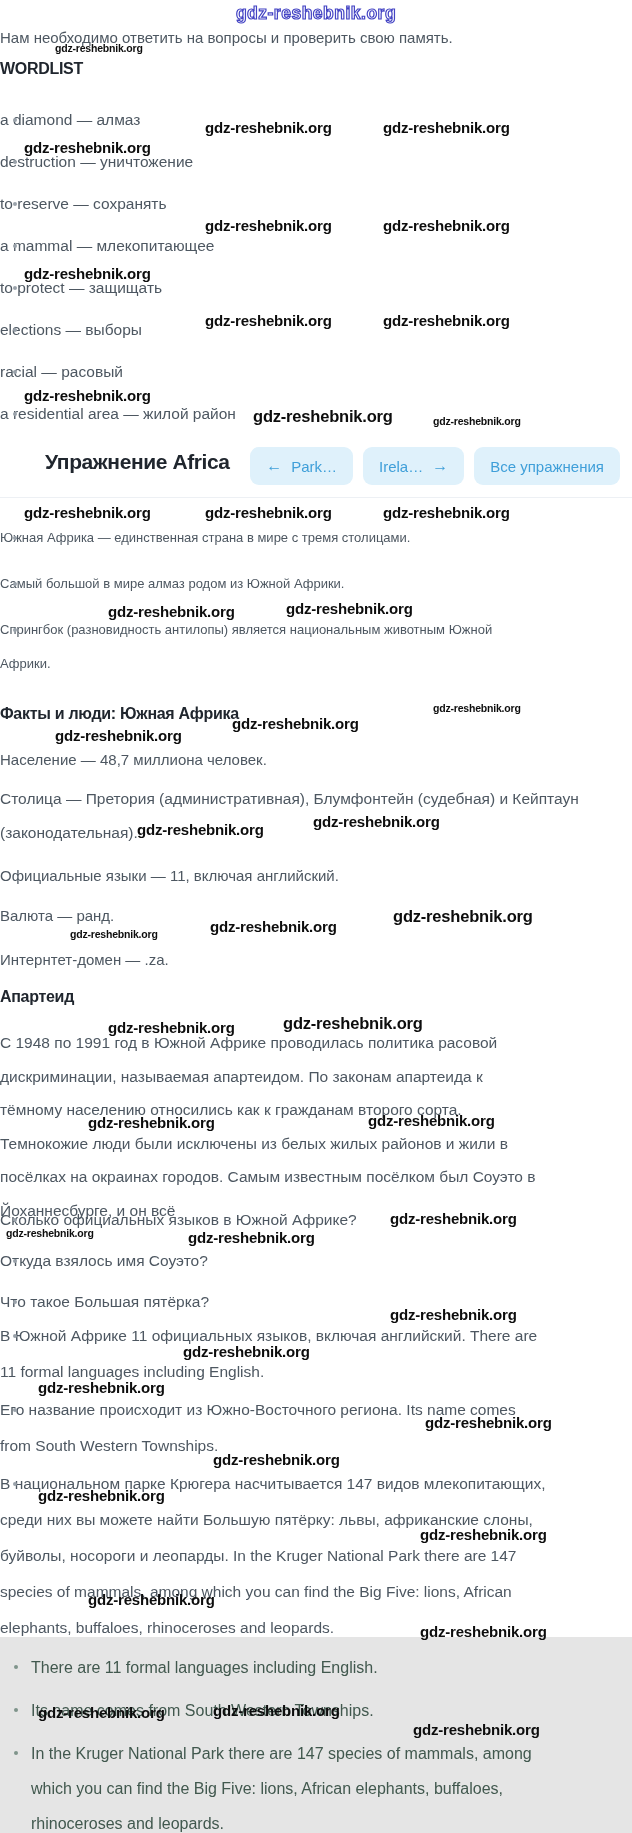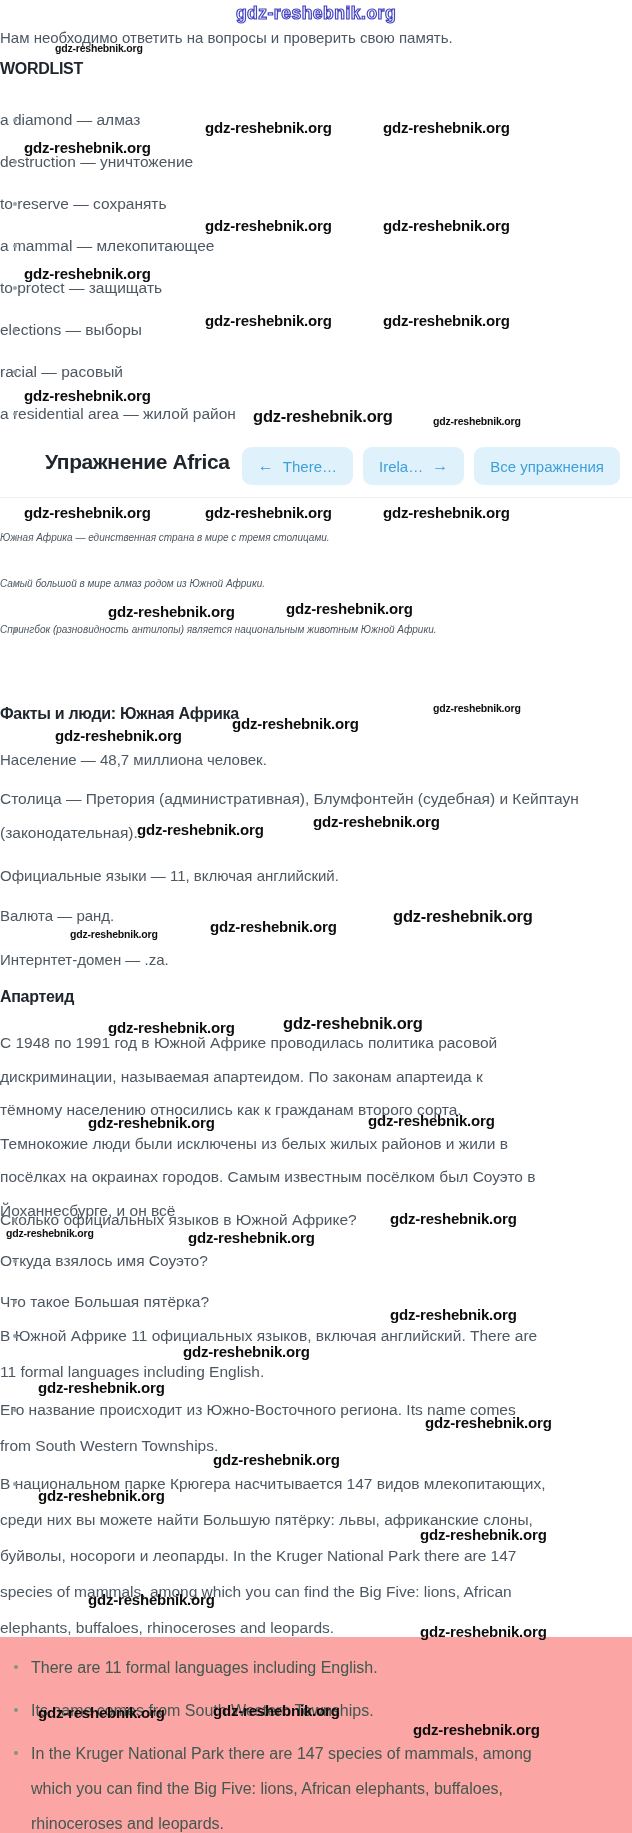--- a/index.html
+++ b/index.html
@@ -29,21 +29,21 @@
   .heading{font-weight:700;color:#20262e;letter-spacing:-0.3px;}
   h1,h2,h3,p,ul{margin:0;padding:0;}
   ul{list-style:none;}
   li{position:relative;}
   li::before{
     content:"";position:absolute;left:13px;top:8px;
     width:4px;height:4px;border-radius:50%;background:#9aa2aa;
   }
   .wordlist-list li{line-height:20px;margin-bottom:22px;font-size:15.5px;}
   .wordlist-list li:nth-child(8){margin-top:6px;}
-  .facts-list li{line-height:34px;margin-bottom:12px;font-size:10px;font-style:italic;}
+  .facts-list li{line-height:34px;margin-bottom:12px;font-size:13px;}
   .facts-list li::before{top:15px;}
   .facts-list li:nth-child(3){max-width:510px;}
   .q-list li{line-height:22px;margin-bottom:19px;font-size:15.5px;}
   .q-list li::before{top:9px;}
   .a-list li{line-height:36px;margin-bottom:2px;font-size:15.5px;}
   .a-list li::before{top:16px;}
   .a-list li:nth-child(1){max-width:545px;}
   .a-list li:nth-child(2){max-width:520px;}
   .a-list li:nth-child(3){max-width:558px;}
   .para{font-size:15.5px;line-height:33.5px;}
@@ -57,21 +57,21 @@
     background:#dff1fb;color:#3f9fd9;
     border:none;border-radius:9px;
     font-family:"Liberation Sans","DejaVu Sans",sans-serif;
     font-size:15px;font-weight:500;cursor:pointer;white-space:nowrap;
   }
   .nav-btn .arrow{font-size:16px;line-height:1;}
   .divider{position:absolute;left:0;right:0;top:497px;height:1px;background:#edf0f4;}
   
   .highlight{
     position:absolute;left:0;top:1637px;width:632px;height:196px;
-    background:#fca5a5;
+    background:#e5e5e5;
   }
   .highlight ul{margin-top:13px;}
   .highlight li{
     line-height:35px;margin-bottom:8px;
     font-size:16px;color:#41584e;padding-left:31px;max-width:560px;
   }
   .highlight li::before{background:#7f948b;top:15px;left:14px;}
   .highlight li:nth-child(3){max-width:535px;}
 </style>
 </head>
@@ -93,21 +93,21 @@
     <li>to protect — защищать</li>
     <li>elections — выборы</li>
     <li>racial — расовый</li>
     <li>a residential area — жилой район</li>
   </ul>
 
   <h1 class="abs ex-title" style="left:0;top:450px;">Упражнение Africa</h1>
   <div class="btn-row">
     <button class="nav-btn">
       <span class="arrow">←</span>
-      <span>There…</span>
+      <span>Park…</span>
     </button>
     <button class="nav-btn">
       <span>Irela…</span>
       <span class="arrow">→</span>
     </button>
     <button class="nav-btn">
       <span>Все упражнения</span>
     </button>
   </div>
   <div class="divider"></div>

